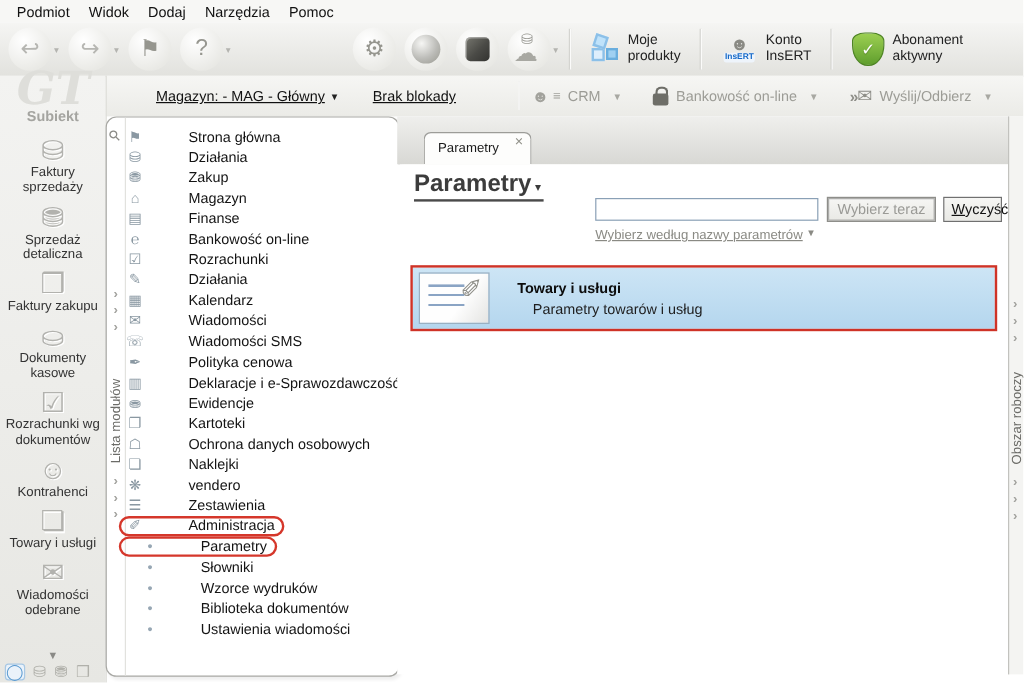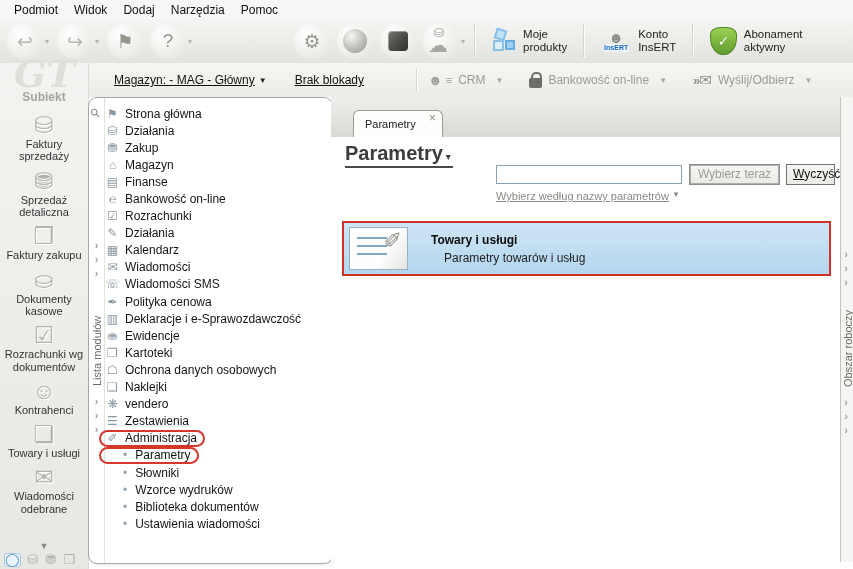--- a/index.html
+++ b/index.html
@@ -35,21 +35,21 @@
   .ic-insert{display:flex;flex-direction:column;align-items:center;width:30px;}
   .ic-insert .head{font-size:15px;color:#8a8a84;line-height:13px;}
   .ic-insert .badge{font-size:7px;font-weight:bold;color:#1468c8;background:#eef4fb;border-radius:2px;padding:0 1px;line-height:8px;}
   
   .ic-shield{position:relative;width:25px;height:26px;background:linear-gradient(#9ccf52,#5f9e2d);border:1px solid #4e8424;border-radius:11px 11px 13px 13px / 7px 7px 17px 17px;display:flex;align-items:center;justify-content:center;}
   .ic-shield .chk{color:#fff;font-weight:bold;font-size:14px;text-shadow:0 1px 1px rgba(0,0,0,.25);}
 
   
   .subtoolbar{position:absolute;left:88px;top:63px;right:0;height:34px;background:linear-gradient(#f6f6f4,#ebebe7);display:flex;align-items:center;}
   .sub-link{color:#111;text-decoration:underline;font-size:12px;white-space:nowrap;}
-  .wh{margin-left:26px;display:flex;align-items:center;gap:4px;text-align:center;}
+  .wh{margin-left:42px;display:flex;align-items:center;gap:4px;text-align:center;}
   .wh .dd{font-size:8px;color:#222;}
   .bl{margin-left:28px;text-align:center;}
   .sub-sep{width:1px;height:24px;background:#d8d8d4;border-right:1px solid #fff;margin:0 10px 0 52px;}
   .sub-group{display:flex;align-items:center;gap:6px;color:#9c9c96;font-size:12px;margin-right:26px;white-space:nowrap;}
   .sub-group .dd{font-size:8px;color:#a8a8a2;margin-left:4px;}
   .ic-crmperson{font-size:14px;color:#a2a29c;line-height:14px;}
   .ic-crmlines{font-size:11px;color:#a2a29c;margin-left:-3px;}
   .ic-lock{position:relative;width:13px;height:10px;background:#6e6e68;border-radius:2px;margin-top:6px;}
   .ic-lock::before{content:"";position:absolute;left:2px;top:-6px;width:7px;height:7px;border:2px solid #6e6e68;border-bottom:none;border-radius:5px 5px 0 0;}
   .ic-send{display:flex;align-items:center;color:#8e8e88;}
@@ -77,21 +77,21 @@
   .vchev{display:block;font-size:11px;font-weight:bold;color:#a2a29e;line-height:14px;text-align:center;}
   .mp-chev-top{position:absolute;left:0;top:140px;width:15px;}
   .mp-chev-bot{position:absolute;left:0;top:296px;width:15px;}
   .vlabel{position:absolute;left:2px;white-space:nowrap;font-size:11px;color:#6c6c68;transform:rotate(-90deg);transform-origin:0 0;}
   .mp-vlabel{top:288px;}
   .mp-items{position:absolute;left:16px;top:7px;right:1px;}
   .mi{display:flex;align-items:center;height:17.1px;}
   .mi-pill{display:inline-flex;align-items:center;height:17px;box-sizing:border-box;border:2px solid transparent;border-radius:10px;padding:0 6px 0 4px;margin-left:-6px;}
   .mi.annotated>.mi-pill{border-color:#d5372b;}
   .mi-ic{width:15px;text-align:center;font-size:12px;color:#8a98a2;margin-right:5px;}
-  .mi-label{white-space:nowrap;color:#141414;font-size:12px;}
+  .mi-label{white-space:nowrap;color:#141414;font-size:12px;margin-left:32px;}
   .mi.child .mi-pill::before{content:"•";color:#97a7b4;margin:0 8px 0 18px;}
 
   
   .tabbar{position:absolute;left:331px;top:97px;right:12px;height:40px;background:linear-gradient(#efefed,#d8d8d4);}
   .tab{position:absolute;left:22px;bottom:0;width:90px;height:27px;background:#fdfdfc;border:1px solid #9c9c98;border-bottom:none;border-radius:6px 6px 0 0;display:flex;align-items:center;padding-left:11px;font-size:11px;box-sizing:border-box;}
   .tab-close{position:absolute;right:6px;top:0;font-size:12px;color:#909088;}
   .content{position:absolute;left:331px;top:137px;right:12px;bottom:7px;background:#fff;}
   .page-title{position:absolute;left:14px;top:5px;font-size:20px;font-weight:bold;color:#3c3c3c;border-bottom:2px solid #4a4a4a;padding:0 2px 1px 0;display:flex;align-items:center;gap:3px;}
   .page-title .dd{font-size:10px;margin-top:5px;}
   .search-input{position:absolute;left:165px;top:28px;width:186px;height:19px;box-sizing:border-box;border:1px solid #8aa0b6;font-size:12px;padding:1px 4px;font-family:inherit;}

